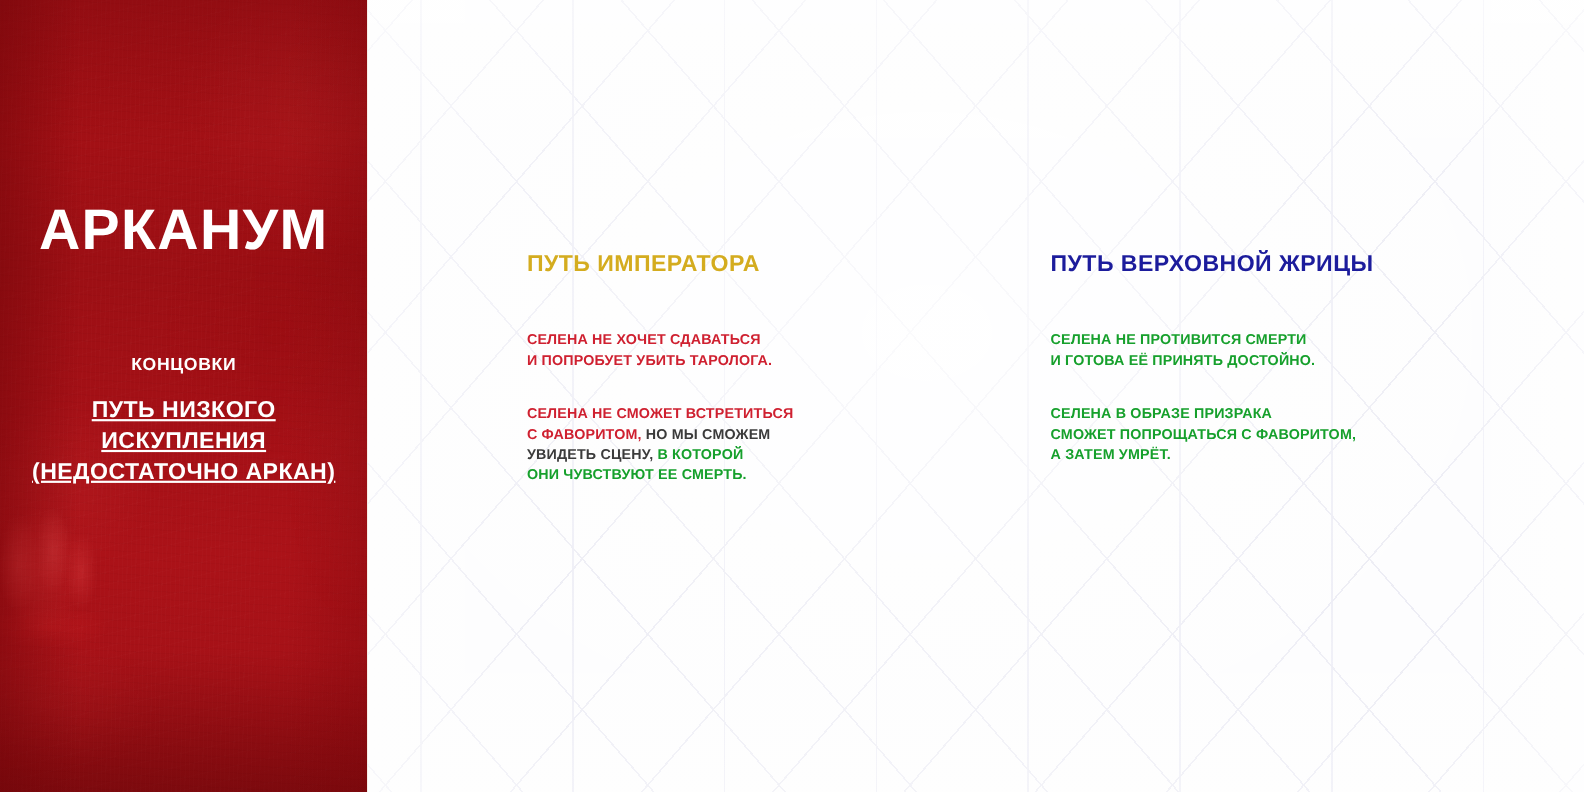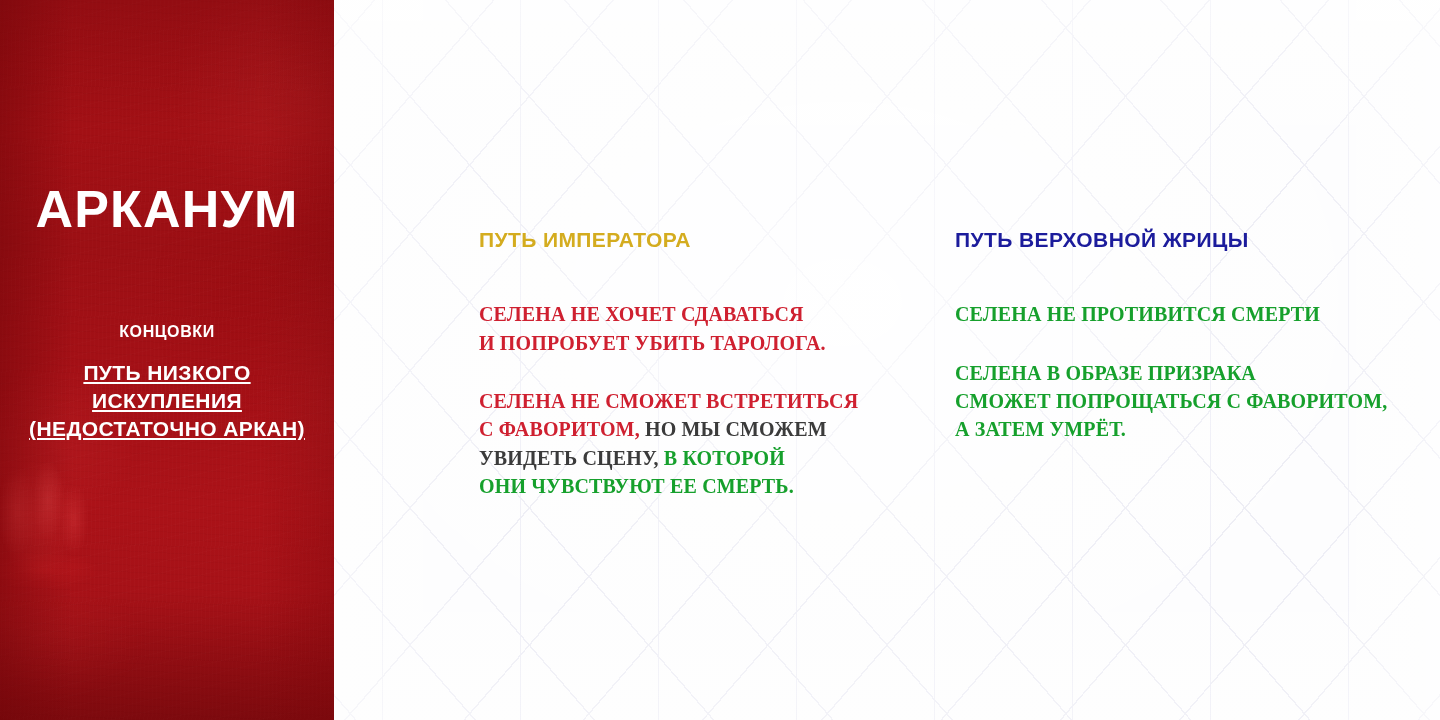--- a/index.html
+++ b/index.html
@@ -187,27 +187,26 @@
     letter-spacing: .4px;
     line-height: 1.15;
     text-transform: uppercase;
     margin: 0 0 48px 0;
     white-space: nowrap;
   }
   .col-heading.gold { color: #d4ac1f; }
   .col-heading.navy { color: #1c1c9c; }
 
   .para {
-    font-size: 20px;
+    font-size: 13px;
     font-weight: 800;
     letter-spacing: .15px;
     line-height: 1.42;
     text-transform: uppercase;
     margin: 0 0 30px 0;
-    font-family: Liberation Serif, serif;
   }
   .para:last-child { margin-bottom: 0; }
 
   .t-red   { color: #cf2030; }
   .t-green { color: #16a02c; }
   .t-gray  { color: #3b3b3b; }
 </style>
 </head>
 <body>
 
@@ -239,21 +238,21 @@
         <h2 class="col-heading gold">ПУТЬ ИМПЕРАТОРА</h2>
         <div>
             <p class="para"><span class="t-red" style="color: rgb(207, 32, 48);">СЕЛЕНА НЕ ХОЧЕТ СДАВАТЬСЯ</span><br><span class="t-red" style="color: rgb(207, 32, 48);">И ПОПРОБУЕТ УБИТЬ ТАРОЛОГА.</span><br></p>
             <p class="para"><span class="t-red" style="color: rgb(207, 32, 48);">СЕЛЕНА НЕ СМОЖЕТ ВСТРЕТИТЬСЯ</span><br><span class="t-red" style="color: rgb(207, 32, 48);">С ФАВОРИТОМ,</span><span class="t-gray" style="color: rgb(59, 59, 59);"> НО МЫ СМОЖЕМ</span><br><span class="t-gray" style="color: rgb(59, 59, 59);">УВИДЕТЬ СЦЕНУ,</span><span class="t-green" style="color: rgb(22, 160, 44);"> В КОТОРОЙ</span><br><span class="t-green" style="color: rgb(22, 160, 44);">ОНИ ЧУВСТВУЮТ ЕЕ СМЕРТЬ.</span></p>
           </div>
       </div>
 
       <div class="column col-priestess">
         <h2 class="col-heading navy">ПУТЬ ВЕРХОВНОЙ ЖРИЦЫ</h2>
         <div>
-            <p class="para"><span class="t-green" style="color: rgb(22, 160, 44);">СЕЛЕНА НЕ ПРОТИВИТСЯ СМЕРТИ</span><br></p>
+            <p class="para"><span class="t-green" style="color: rgb(22, 160, 44);">СЕЛЕНА НЕ ПРОТИВИТСЯ СМЕРТИ</span><br><span class="t-green" style="color: rgb(22, 160, 44);">И ГОТОВА ЕЁ ПРИНЯТЬ ДОСТОЙНО.</span></p>
             <p class="para"><span class="t-green" style="color: rgb(22, 160, 44);">СЕЛЕНА В ОБРАЗЕ ПРИЗРАКА</span><br><span class="t-green" style="color: rgb(22, 160, 44);">СМОЖЕТ ПОПРОЩАТЬСЯ С ФАВОРИТОМ,</span><br><span class="t-green" style="color: rgb(22, 160, 44); text-align: right;">А ЗАТЕМ УМРЁТ.</span></p>
           </div>
       </div>
 
     </div>
   </section>
 
 </div>
 
 </body></html>

